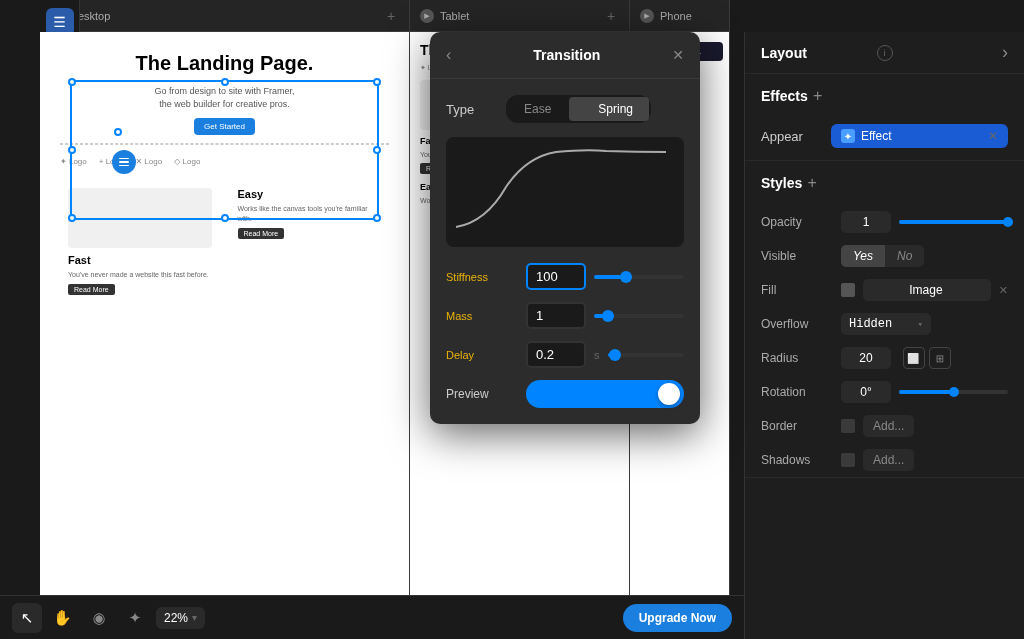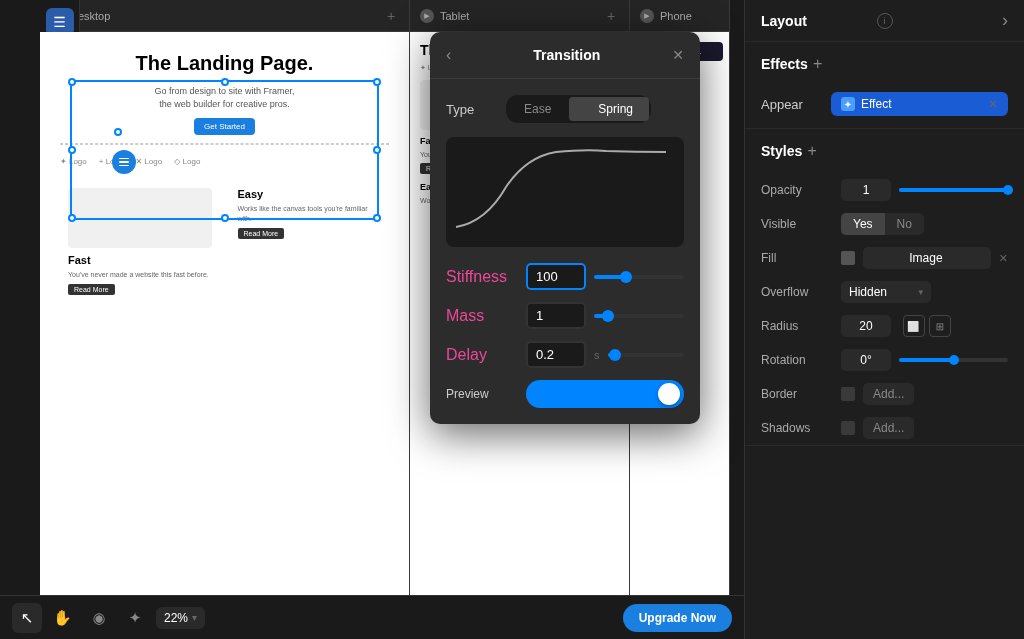--- a/index.html
+++ b/index.html
@@ -404,22 +404,22 @@
 
     
     .param-row {
       display: flex;
       align-items: center;
       margin-bottom: 12px;
       gap: 8px;
     }
 
     .param-label {
-      font-size: 16px;
-      color: #ec4899;
+      font-size: 11px;
+      color: #eab308;
       width: 72px;
     }
 
     .param-input {
       width: 60px;
       background: #1a1a1a;
       border: 2px solid #0084ff;
       border-radius: 5px;
       color: #fff;
       font-size: 13px;
@@ -496,20 +496,21 @@
     }
 
     
     .right-panel {
       width: 280px;
       background: #1e1e1e;
       border-left: 1px solid #333;
       display: flex;
       flex-direction: column;
       overflow-y: auto;
+      margin-top: 32px;
     }
 
     .panel-section {
       border-bottom: 1px solid #2a2a2a;
       padding: 0;
     }
 
     .section-header {
       display: flex;
       align-items: center;
@@ -628,20 +629,21 @@
       position: absolute;
       top: -3px;
       transform: translateX(-50%);
     }
 
     .toggle-group {
       display: flex;
       background: #2a2a2a;
       border-radius: 5px;
       overflow: hidden;
+      font-style: italic;
     }
 
     .toggle-btn {
       padding: 4px 12px;
       font-size: 12px;
       cursor: pointer;
       color: #888;
     }
 
     .toggle-btn.active {
@@ -655,20 +657,21 @@
       border-radius: 5px;
       color: #fff;
       font-size: 12px;
       padding: 4px 8px;
       cursor: pointer;
       min-width: 90px;
       display: flex;
       align-items: center;
       justify-content: space-between;
       gap: 6px;
+      font-family: Liberation Mono, monospace;
     }
 
     .chevron-down {
       font-size: 9px;
       color: #666;
     }
 
     .color-swatch {
       width: 14px;
       height: 14px;

